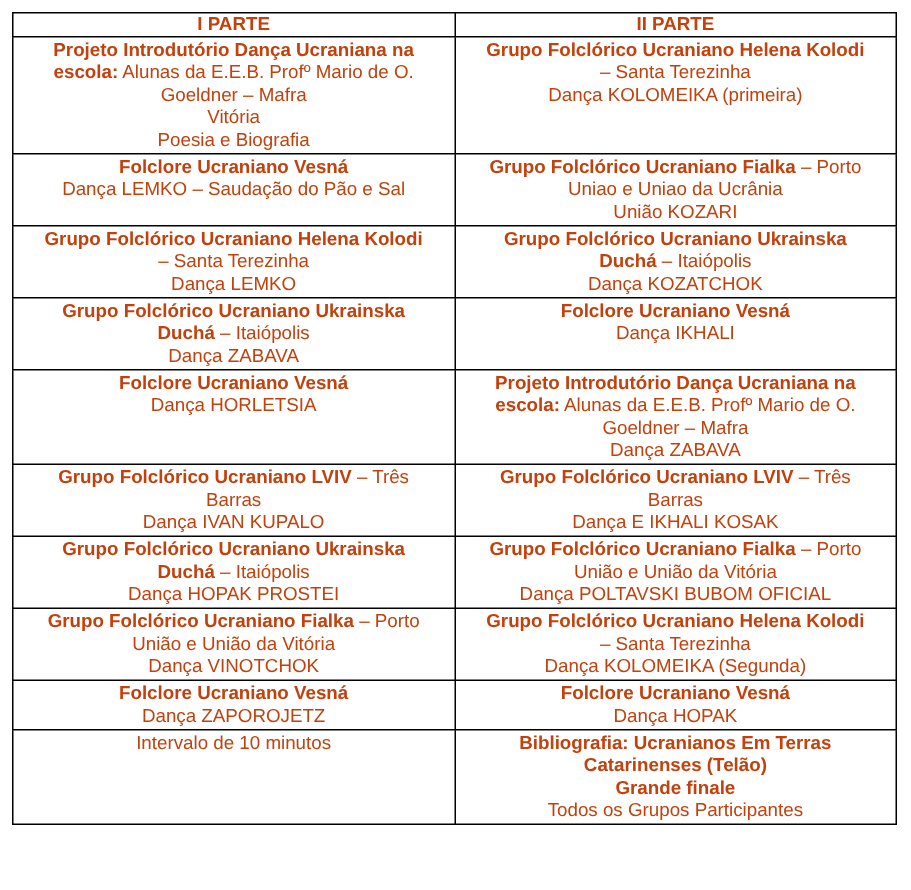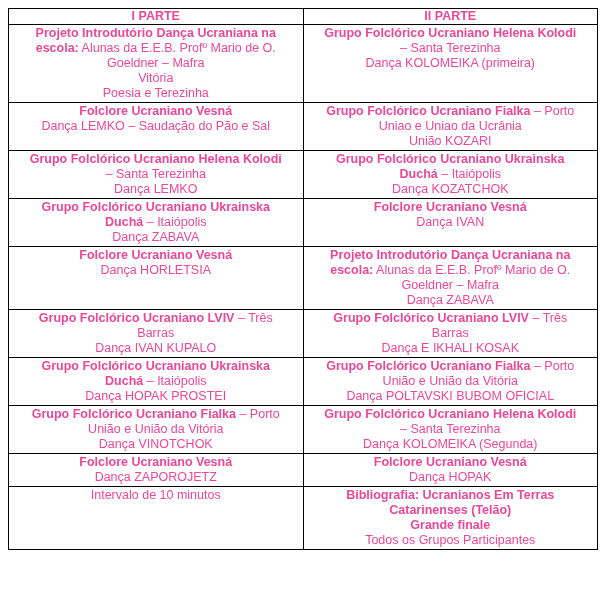--- a/index.html
+++ b/index.html
@@ -15,21 +15,21 @@
   .page {
     padding: 8px 8px 0 8px;
   }
   table.program {
     border-collapse: collapse;
     width: 590px;
     table-layout: fixed;
     font-family: "Liberation Sans", sans-serif;
     font-size: 12.5px;
     line-height: 15px;
-    color: #ec4899;
+    color: #c2410c;
     background: #ffffff;
   }
   table.program th,
   table.program td {
     border: 1.5px solid #000000;
     vertical-align: top;
     text-align: center;
     padding: 1px 6px;
     overflow: hidden;
   }
@@ -55,21 +55,21 @@
         <th>II PARTE</th>
       </tr>
     </thead>
     <tbody>
         <tr>
           <td>
             <div class="line"><span class="b">Projeto Introdutório Dança Ucraniana na</span></div>
             <div class="line"><span class="b">escola:</span><span> Alunas da E.E.B. Profº Mario de O.</span></div>
             <div class="line"><span>Goeldner – Mafra</span></div>
             <div class="line"><span>Vitória</span></div>
-            <div class="line"><span>Poesia e Terezinha</span></div>
+            <div class="line"><span>Poesia e Biografia</span></div>
           </td>
           <td>
             <div class="line"><span class="b">Grupo Folclórico Ucraniano Helena Kolodi</span></div>
             <div class="line"><span>– Santa Terezinha</span></div>
             <div class="line"><span>Dança KOLOMEIKA (primeira)</span></div>
           </td>
         </tr>
         <tr>
           <td>
             <div class="line"><span class="b">Folclore Ucraniano Vesná</span></div>
@@ -95,21 +95,21 @@
           </td>
         </tr>
         <tr>
           <td>
             <div class="line"><span class="b">Grupo Folclórico Ucraniano Ukrainska</span></div>
             <div class="line"><span class="b">Duchá</span><span> – Itaiópolis</span></div>
             <div class="line"><span>Dança ZABAVA</span></div>
           </td>
           <td>
             <div class="line"><span class="b">Folclore Ucraniano Vesná</span></div>
-            <div class="line"><span>Dança IVAN</span></div>
+            <div class="line"><span>Dança IKHALI</span></div>
             <div class="line">&nbsp;</div>
           </td>
         </tr>
         <tr>
           <td>
             <div class="line"><span class="b">Folclore Ucraniano Vesná</span></div>
             <div class="line"><span>Dança HORLETSIA</span></div>
           </td>
           <td>
             <div class="line"><span class="b">Projeto Introdutório Dança Ucraniana na</span></div>

